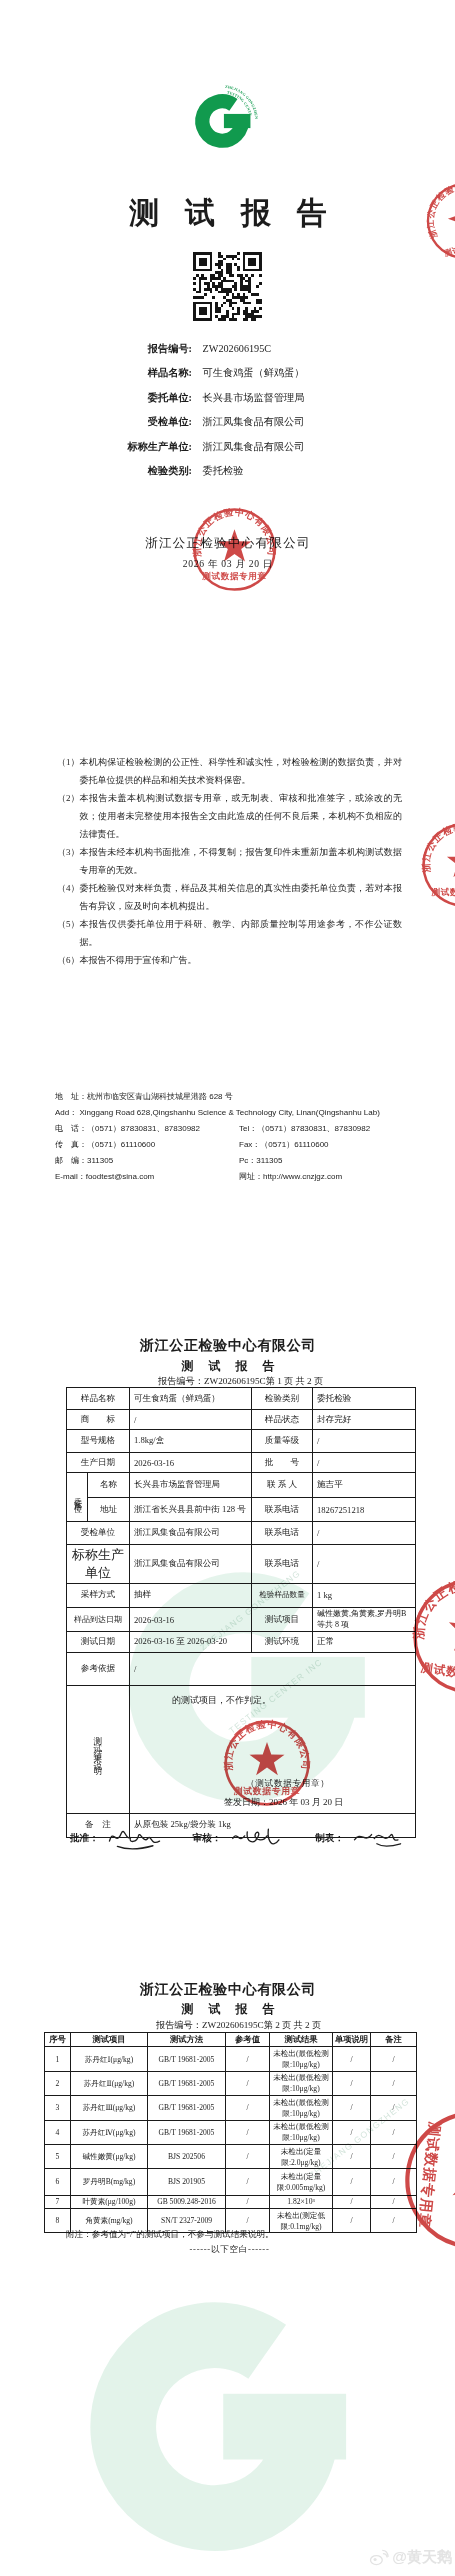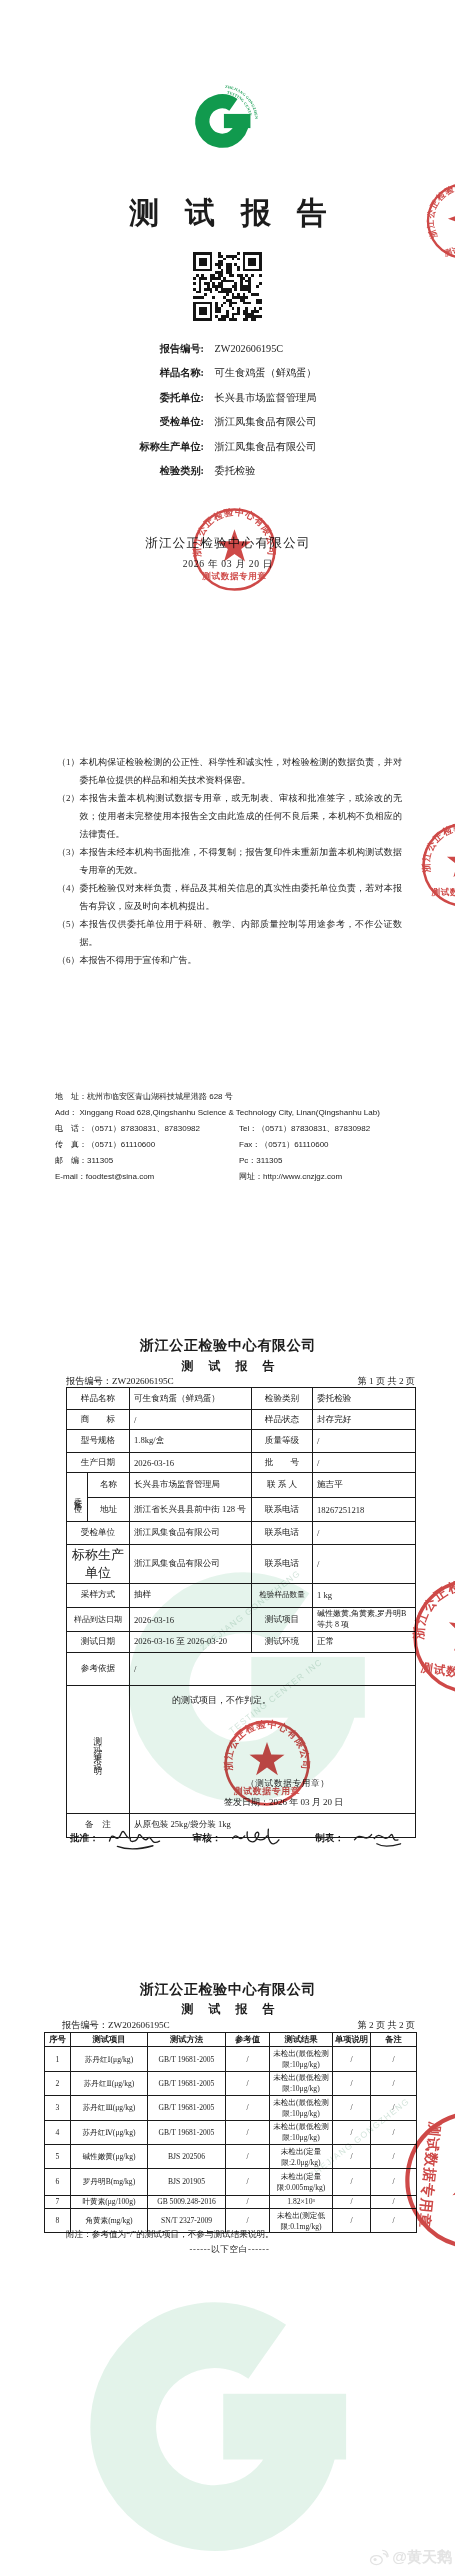--- a/index.html
+++ b/index.html
@@ -23,21 +23,21 @@
   .note-item{display:flex;font-size:9px;line-height:18px;text-align:justify}
   .note-num{flex:0 0 22.5px}
   .note-text{flex:1}
   
   .contact{font-family:"Liberation Sans","DejaVu Sans",sans-serif;font-size:8px;color:#222}
   .contact-row{display:flex;line-height:16px}
   .contact-left{width:184px}
   
   .org-line{font-size:14px;font-weight:bold;letter-spacing:0.7px}
   .page-title{font-size:12px;font-weight:bold;letter-spacing:6px;text-indent:6px}
-  .meta-row{display:flex;justify-content:space-between;font-size:9.2px}
+  .meta-row{display:flex;justify-content:center;font-size:9.2px}
   
   table.info{border-collapse:collapse;width:349px;table-layout:fixed;background:transparent}
   table.info td{border:0.7px solid #1a1a1a;font-size:8.6px;padding:0.7px 4px;vertical-align:middle;overflow:hidden}
   table.info{border:1.3px solid #111}
   td.lbl{text-align:center;padding:0.7px 1.3px}
   td.val{text-align:left}
   .vert{writing-mode:vertical-lr;text-orientation:upright;margin:0 auto;letter-spacing:2.6px;line-height:1}
   .result-cell{position:relative;vertical-align:top !important}
   .result-statement{padding:8px 0 0 38px;font-size:9px}
   .seal-caption{position:absolute;left:116px;top:92px;font-size:8.6px;letter-spacing:0.7px}
@@ -284,21 +284,21 @@
         <rect x="4" y="4" width="20" height="20" fill="#fff"></rect>
         <rect x="8" y="8" width="12" height="12" fill="#151515"></rect>
         <rect x="72" y="0" width="28" height="28" fill="#151515"></rect>
         <rect x="76" y="4" width="20" height="20" fill="#fff"></rect>
         <rect x="80" y="8" width="12" height="12" fill="#151515"></rect>
         <rect x="0" y="72" width="28" height="28" fill="#151515"></rect>
         <rect x="4" y="76" width="20" height="20" fill="#fff"></rect>
         <rect x="8" y="80" width="12" height="12" fill="#151515"></rect>
       </svg></div>
 
-  <div class="abs" style="left:118px;top:342px">
+  <div class="abs" style="left:106px;top:342px">
     <div class="field-row">
       <span class="field-label">报告编号:</span>
       <span class="field-value">ZW202606195C</span>
     </div>
     <div class="field-row">
       <span class="field-label">样品名称:</span>
       <span class="field-value">可生食鸡蛋（鲜鸡蛋）</span>
     </div>
     <div class="field-row">
       <span class="field-label">委托单位:</span>

